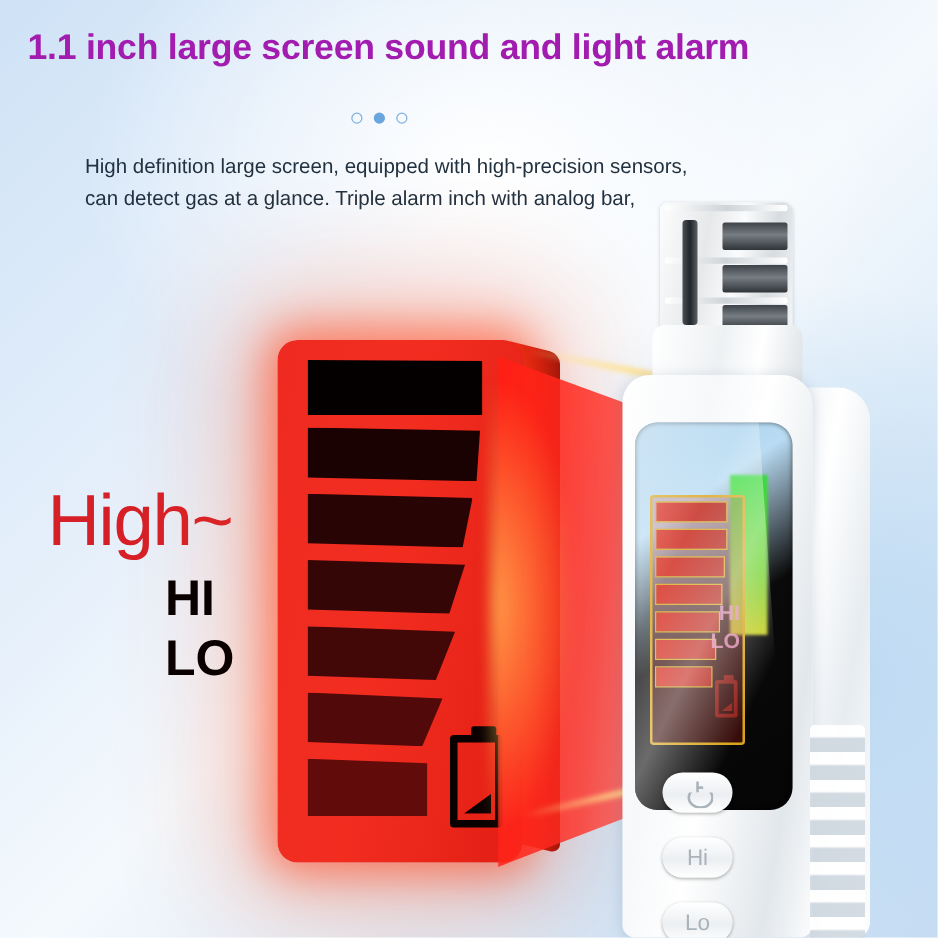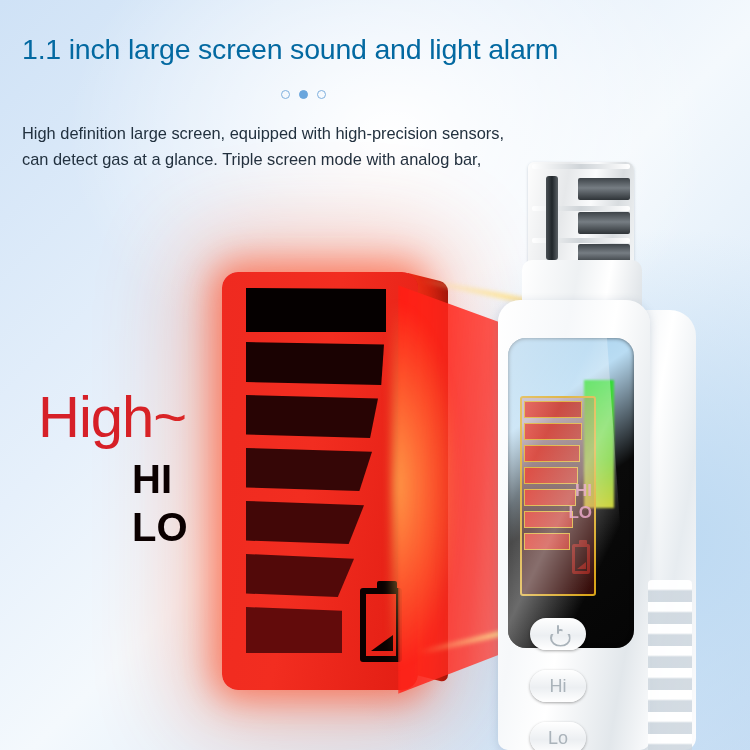--- a/index.html
+++ b/index.html
@@ -8,38 +8,38 @@
     font-family:"Liberation Sans", sans-serif;
     position:relative;
     background:
       radial-gradient(ellipse 520px 400px at 52% 18%, #ffffff 0%, rgba(255,255,255,0) 62%),
       radial-gradient(ellipse 600px 520px at 88% 72%, #bcd9f2 0%, rgba(188,217,242,0) 60%),
       linear-gradient(135deg, #cfe2f6 0%, #e6f0fb 34%, #f4f9fd 52%, #dbeaf8 78%, #c9def4 100%);
   }
 
   
   .hero-title{
-    position:absolute; left:22px; top:33px;
-    font-size:28.5px; font-weight:normal; letter-spacing:-0.2px;
-    color:#0369a1; white-space:nowrap;
+    position:absolute; left:22px; top:22px;
+    font-size:28.5px; font-weight:bold; letter-spacing:-0.2px;
+    color:#a21caf; white-space:nowrap;
   }
   .dots{
     position:absolute; left:281px; top:90px;
     display:flex; gap:9px; align-items:center;
   }
   .dot{ width:9px; height:9px; border-radius:50%;
         border:1.6px solid #7fb0de; background:transparent; }
   .dot.active{ background:#6aa6dd; border-color:#6aa6dd; }
 
   .hero-body{
     position:absolute; left:22px; top:121px;
     font-size:16.4px; line-height:25.5px; color:#22313f;
     white-space:nowrap;
   }
-  .hero-body div{ white-space:nowrap; }
+  .hero-body div{ white-space:nowrap;margin-left:46px; }
 
   .drip{
     position:absolute; left:38px; top:383px;
     font-size:58px; color:#d62028; letter-spacing:-1px;
     font-weight:normal;
   }
 
   
   .scene{ position:absolute; inset:0;border-radius:30px; }
 
@@ -264,21 +264,21 @@
 <div class="hero-title">1.1 inch large screen sound and light alarm</div>
 
 <div class="dots">
   <span class="dot"></span>
   <span class="dot active"></span>
   <span class="dot"></span>
 </div>
 
 <div class="hero-body">
   <div>High definition large screen, equipped with high-precision sensors,</div>
-  <div>can detect gas at a glance. Triple screen mode with analog bar,</div>
+  <div>can detect gas at a glance. Triple alarm inch with analog bar,</div>
 </div>
 
 <div class="drip">High~</div>
 
 <div class="scene">
 
   <div class="panel-wrap">
     <div class="panel-side"></div>
     <div class="panel-face">
       <div class="seg s1"></div>

